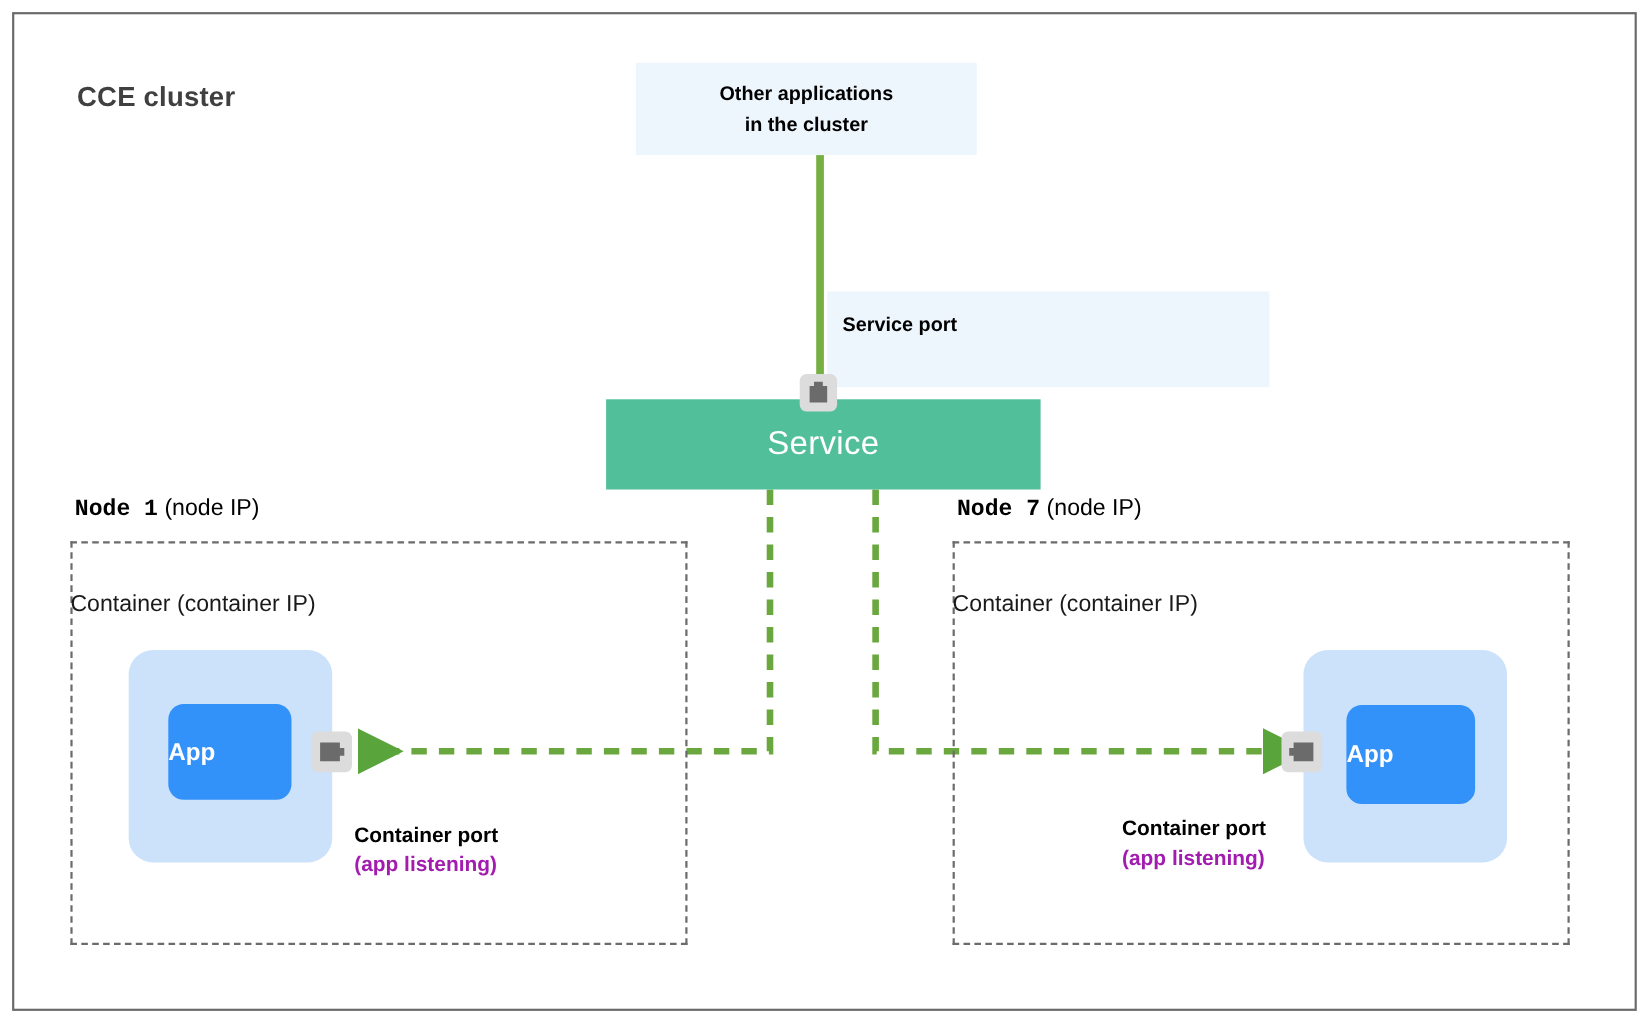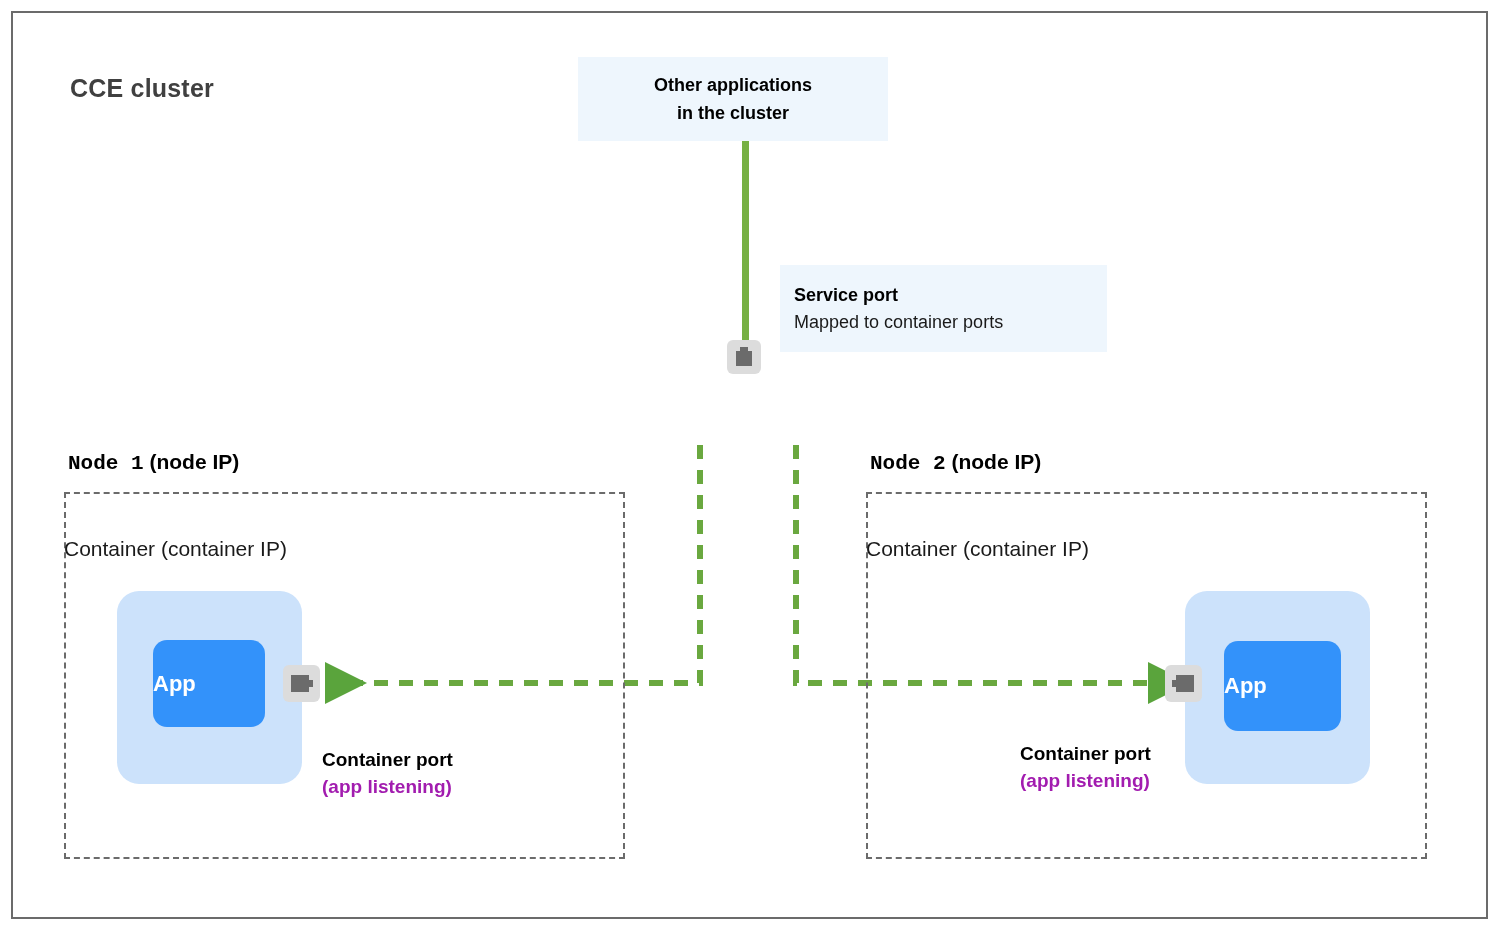--- a/index.html
+++ b/index.html
@@ -60,23 +60,23 @@
     text-align: left;
   }
   .other-apps .line {
     font-size: 18px;
     font-weight: bold;
     color: #000000;
     line-height: 28px;
     white-space: nowrap;
   }
   .service-port-box {
-    left: 780px;
+    left: 752px;
     top: 265px;
-    width: 327px;
+    width: 402px;
     height: 87px;
     padding: 17px 0 0 14px;
   }
   .service-port-box .title {
     font-size: 18px;
     font-weight: bold;
     color: #000000;
     line-height: 26px;
     white-space: nowrap;
   }
@@ -140,21 +140,21 @@
   .node1-box { left: 64px;  top: 492px; width: 561px; height: 367px; }
   .node2-box { left: 866px; top: 492px; width: 561px; height: 367px; }
 
   .node-label {
     position: absolute;
     font-size: 21px;
     color: #000000;
     white-space: nowrap;
   }
   .node-label .strong { font-weight: bold; font-family: Liberation Mono, monospace; }
-  .node-label .soft   { font-weight: bold; }
+  .node-label .soft   { font-weight: normal; }
   .node1-label { left: 68px;  top: 450px; }
   .node2-label { left: 870px; top: 450px; }
 
   .container-label {
     position: absolute;
     font-size: 21px;
     color: #1a1a1a;
     white-space: nowrap;
     text-align: left;
   }
@@ -221,38 +221,40 @@
 
   <div class="green-stem"></div>
 
   <div class="info-box other-apps">
     <div class="line">Other applications</div>
     <div class="line">in the cluster</div>
   </div>
 
   <div class="info-box service-port-box">
     <div class="title">Service port</div>
-    <div class="sub">Mapped to container ports</div>
   </div>
 
   <svg class="route-svg" viewBox="0 0 1501 931" xmlns="http://www.w3.org/2000/svg">
     <defs>
       <marker id="arrow-left" markerWidth="7" markerHeight="7" refX="6" refY="3.5" orient="auto" markerUnits="strokeWidth">
         <path d="M7,0 L7,7 L0,3.5 z" fill="#5aa43c"></path>
       </marker>
       <marker id="arrow-right" markerWidth="7" markerHeight="7" refX="1" refY="3.5" orient="auto" markerUnits="strokeWidth">
         <path d="M0,0 L0,7 L7,3.5 z" fill="#5aa43c"></path>
       </marker>
     </defs>
 
     <path d="M700,445 L700,683 L331,683" fill="none" stroke="#6aa83f" stroke-width="6" stroke-dasharray="14,11" marker-end="url(#arrow-left)"></path>
 
     <path d="M796,445 L796,683 L1154,683" fill="none" stroke="#6aa83f" stroke-width="6" stroke-dasharray="14,11" marker-end="url(#arrow-right)"></path>
   </svg>
 
+  <div class="service-box">
+    <div class="label">Service</div>
+  </div>
 
   <div class="port-icon service-port-icon">
     <svg width="34" height="34" viewBox="0 0 34 34" xmlns="http://www.w3.org/2000/svg">
       <path d="M13,7 L21,7 L21,11 L25,11 L25,26 L9,26 L9,11 L13,11 Z" fill="#6b6b6b"></path>
     </svg>
   </div>
 
   <div class="node-label node1-label">
     <span class="strong">Node 1</span><span class="soft"> (node IP)</span>
   </div>
@@ -269,21 +271,21 @@
       <path d="M8,10 L26,10 L26,15 L30,15 L30,22 L26,22 L26,27 L8,27 Z" fill="#6b6b6b"></path>
     </svg>
   </div>
 
   <div class="port-caption node1-port-caption">
     <div class="title">Container port</div>
     <div class="sub">(app listening)</div>
   </div>
 
   <div class="node-label node2-label">
-    <span class="strong">Node 2</span><span class="soft"> (node IP)</span>
+    <span class="strong">Node 7</span><span class="soft"> (node IP)</span>
   </div>
   <div class="node-box node2-box"></div>
   <div class="container-label node2-container-label">Container (container IP)</div>
 
   <div class="pod node2-pod"></div>
   <div class="app node2-app">
     <span class="app-label">App</span>
   </div>
 
   <div class="port-icon node2-port-icon">

